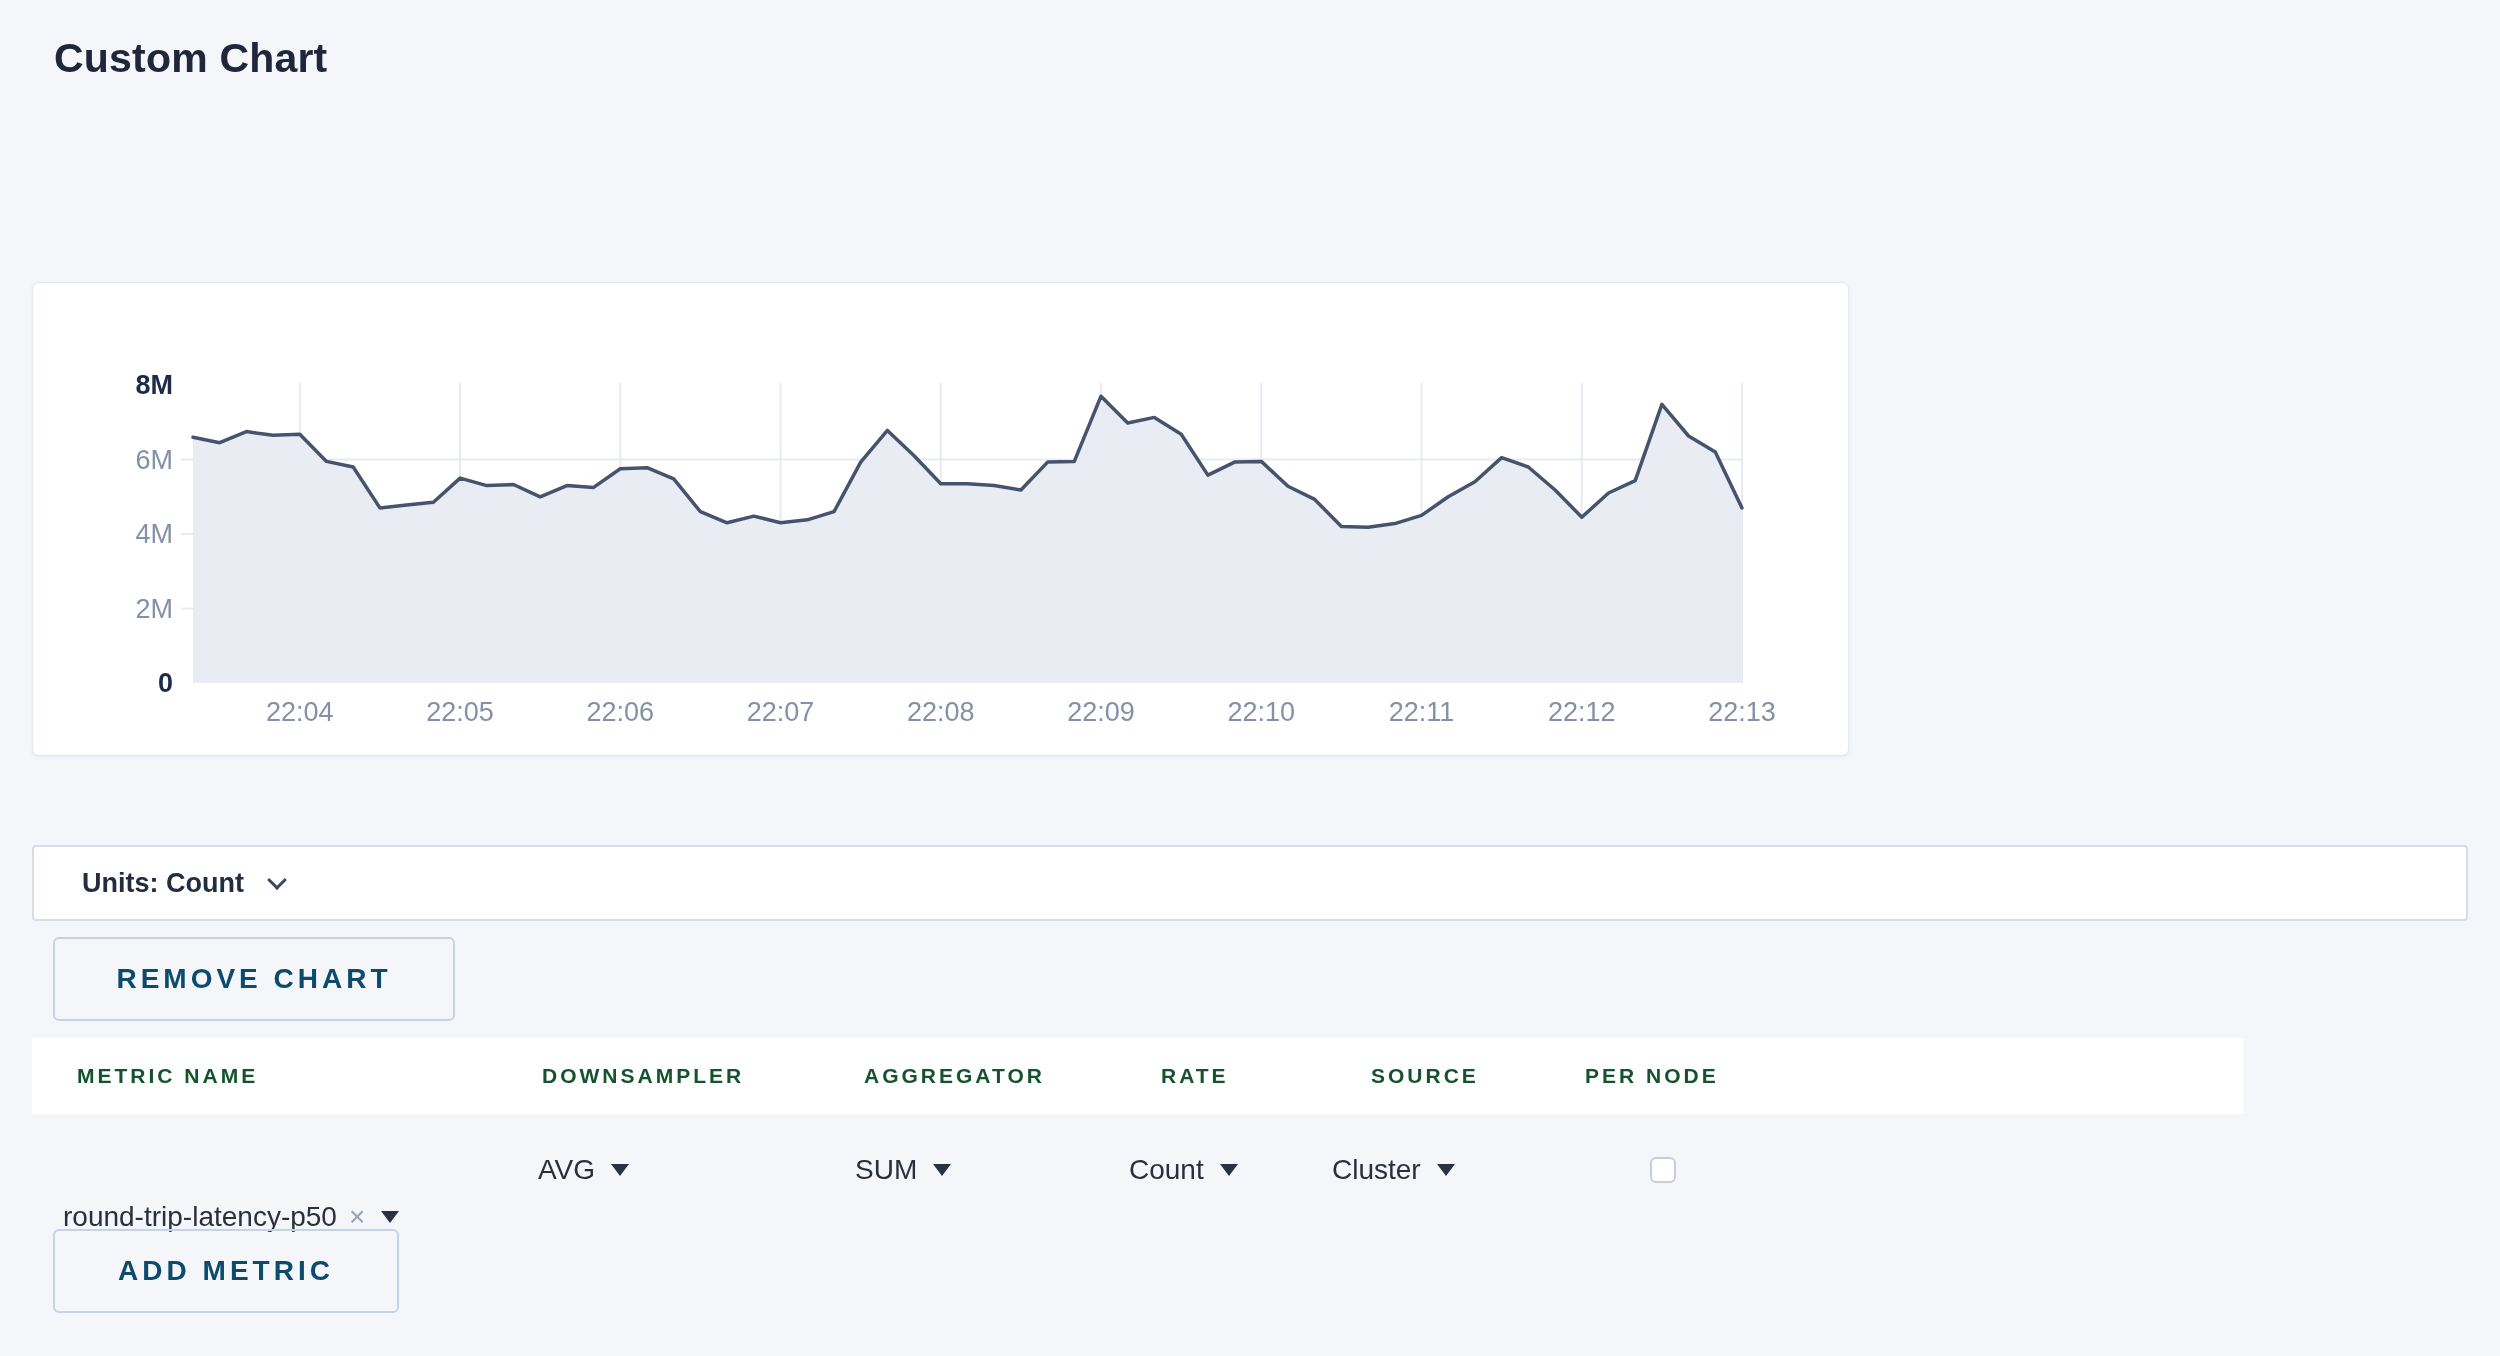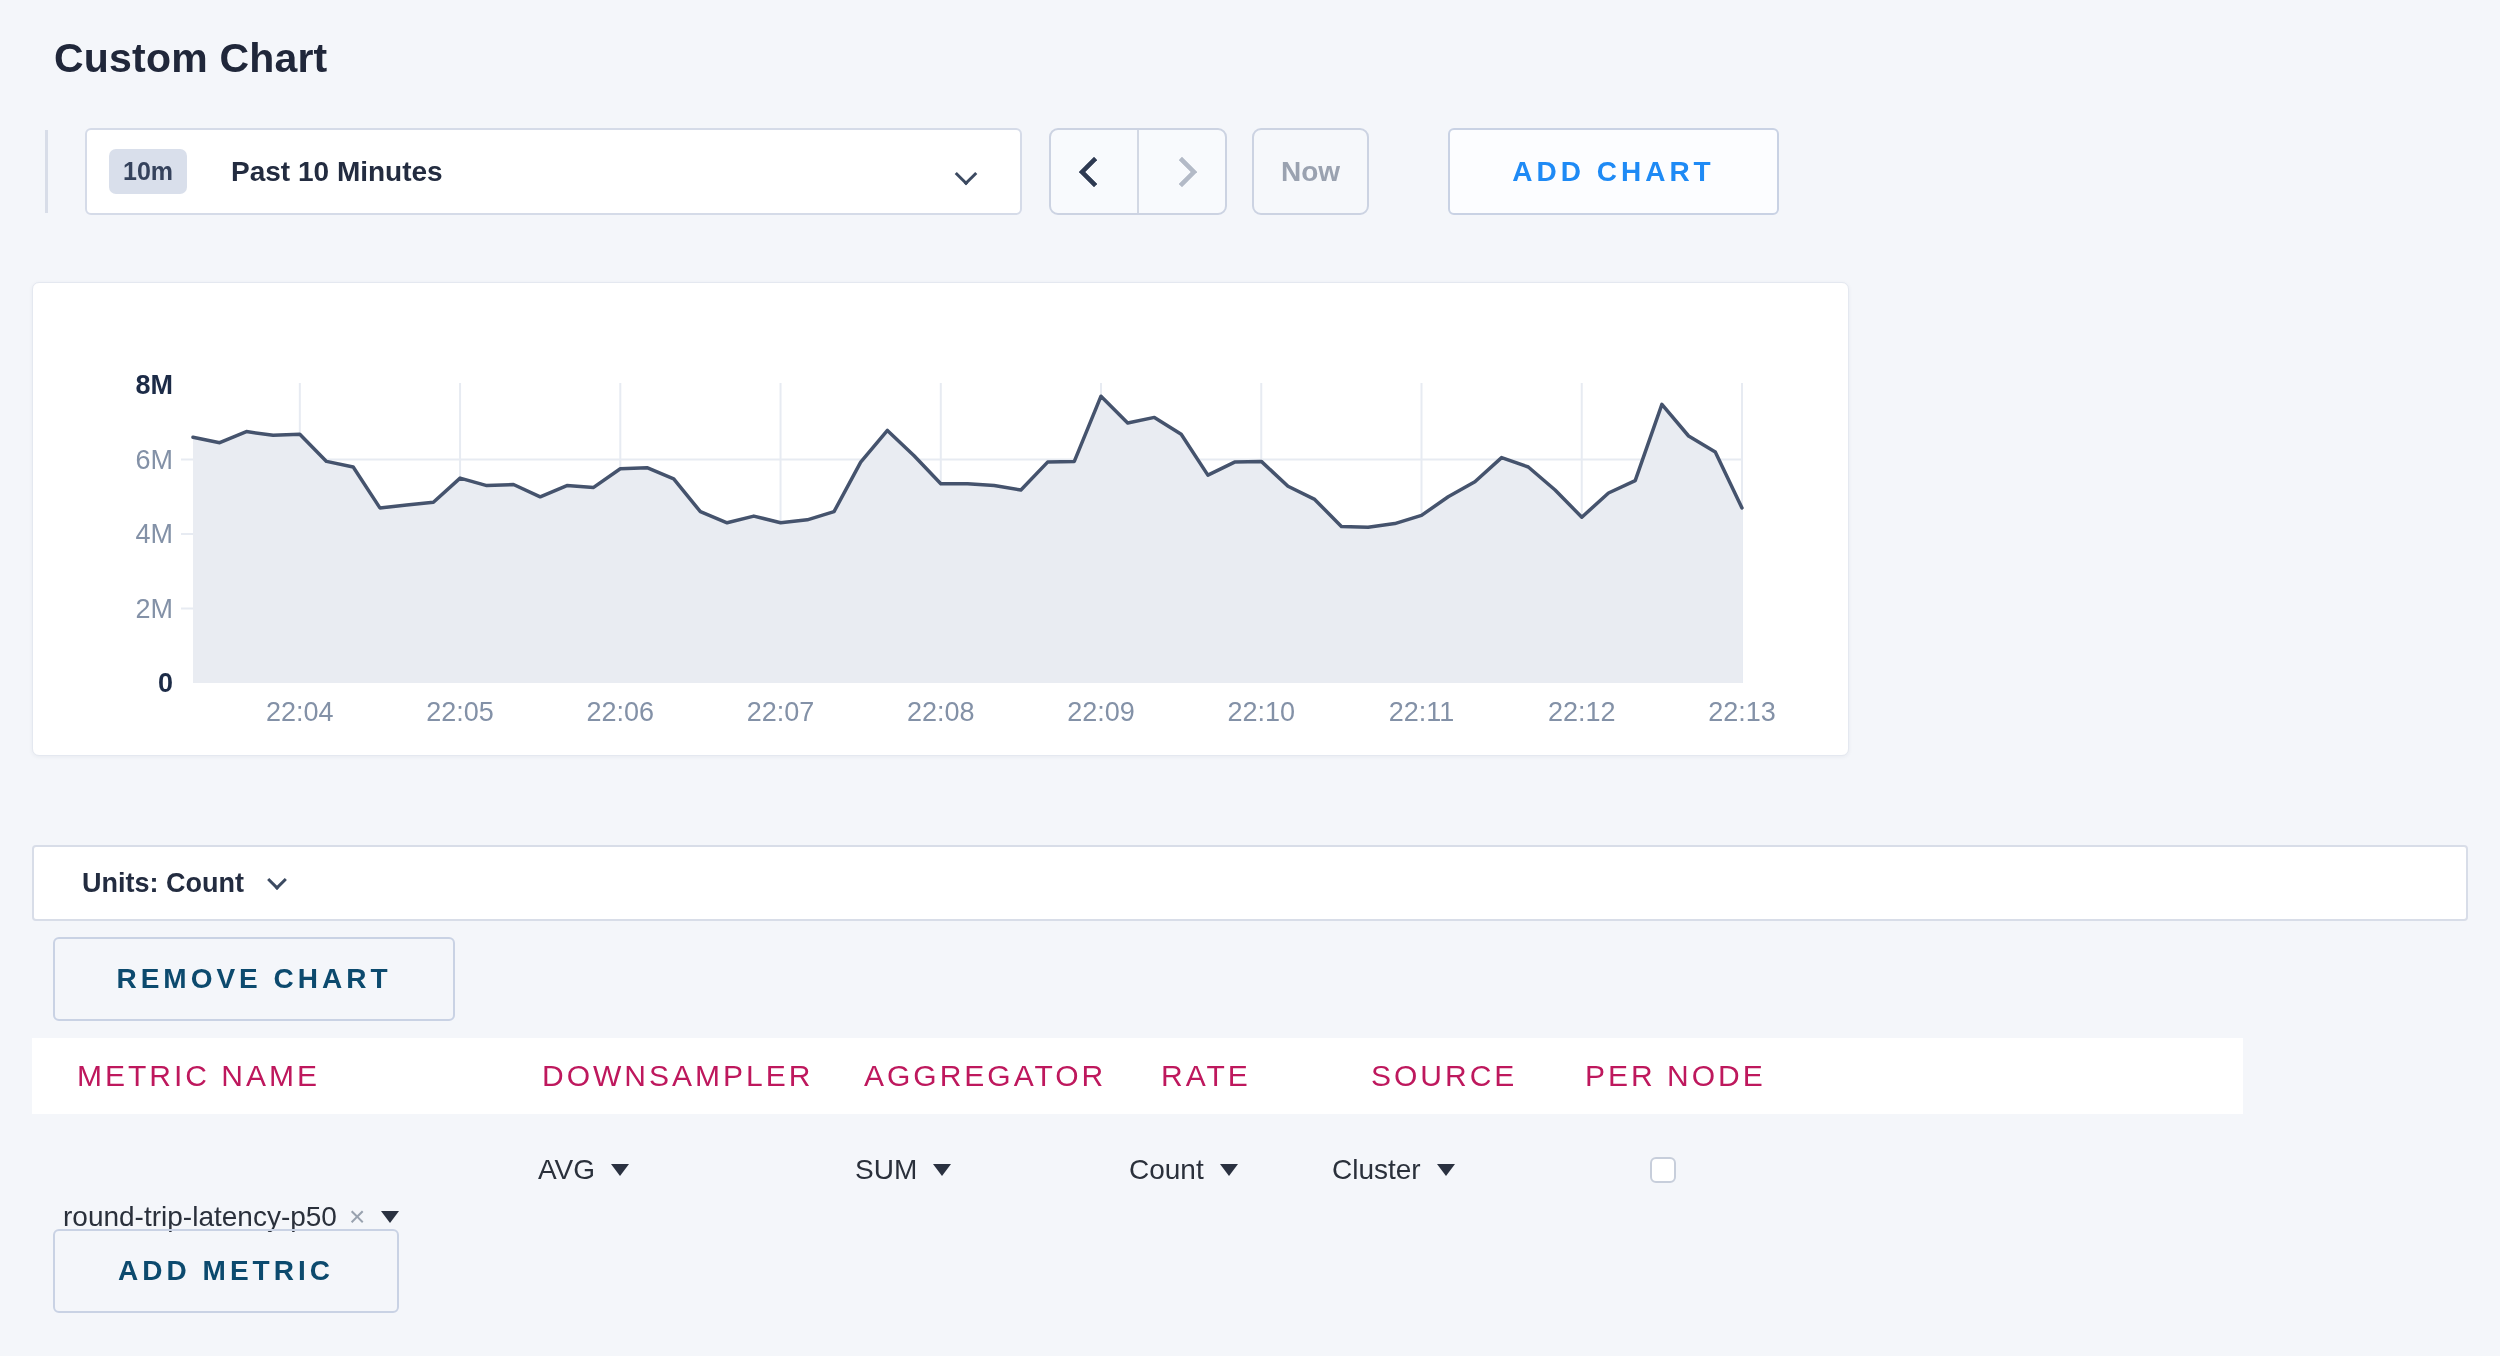--- a/index.html
+++ b/index.html
@@ -98,21 +98,21 @@
   .remove-chart-btn{position:absolute;left:53px;top:937px;width:402px;height:84px;}
   .add-metric-btn{position:absolute;left:53px;top:1229px;width:346px;height:84px;}
 
   
   .table-header{
     position:absolute;left:32px;top:1038px;width:2211px;height:76px;
     background:#ffffff;
   }
   .table-header .col{
     position:absolute;top:50%;transform:translateY(-50%);
-    font-size:30px;font-weight:400;letter-spacing:3px;color:#be185d;white-space:nowrap;
+    font-size:21px;font-weight:700;letter-spacing:3px;color:#14532d;white-space:nowrap;
   }
   .col-metric-name{left:45px;} .col-downsampler{left:510px;} .col-aggregator{left:832px;}
   .col-rate{left:1129px;} .col-source{left:1339px;} .col-per-node{left:1553px;}
 
   .metric-row{position:absolute;left:32px;top:1124px;width:2436px;height:92px;}
   .dd{
     position:absolute;top:50%;transform:translateY(-50%);
     display:flex;align-items:center;cursor:pointer;white-space:nowrap;
   }
   .dd .dd-value{font-size:28px;color:#2a303b;}
@@ -131,41 +131,20 @@
   }
   .remove-metric-btn{position:absolute;left:1768px;top:0;width:427px;height:92px;}
 </style>
 </head>
 <body>
 
 <div class="page">
 
   <h1 class="page-title">Custom Chart</h1>
 
-  <div class="toolbar">
-    <div class="toolbar-divider"></div>
-
-    <div class="time-select">
-      <span class="time-badge">10m</span>
-      <span class="time-label">Past 10 Minutes</span>
-      <span class="chev-thin"></span>
-    </div>
-
-    <div class="pager">
-      <button class="pager-btn">
-        <span class="chev chev-left"></span>
-      </button>
-      <button class="pager-btn">
-        <span class="chev chev-right"></span>
-      </button>
-    </div>
-
-    <button class="now-btn">Now</button>
-    <button class="add-chart-btn">ADD CHART</button>
-  </div>
 
   <section class="chart-card">
     <svg width="1813" height="470" viewBox="0 0 1813 470">
         <line x1="148" y1="176.5" x2="1709" y2="176.5" stroke="#e7ebf2" stroke-width="2"></line>
         <line x1="148" y1="251" x2="1709" y2="251" stroke="#e7ebf2" stroke-width="2"></line>
         <line x1="148" y1="325.5" x2="1709" y2="325.5" stroke="#e7ebf2" stroke-width="2"></line>
         <line x1="266.82758620689657" y1="100" x2="266.82758620689657" y2="400" stroke="#e7ebf2" stroke-width="2"></line>
         <line x1="427.0689655172414" y1="100" x2="427.0689655172414" y2="400" stroke="#e7ebf2" stroke-width="2"></line>
         <line x1="587.3103448275863" y1="100" x2="587.3103448275863" y2="400" stroke="#e7ebf2" stroke-width="2"></line>
         <line x1="747.551724137931" y1="100" x2="747.551724137931" y2="400" stroke="#e7ebf2" stroke-width="2"></line>

